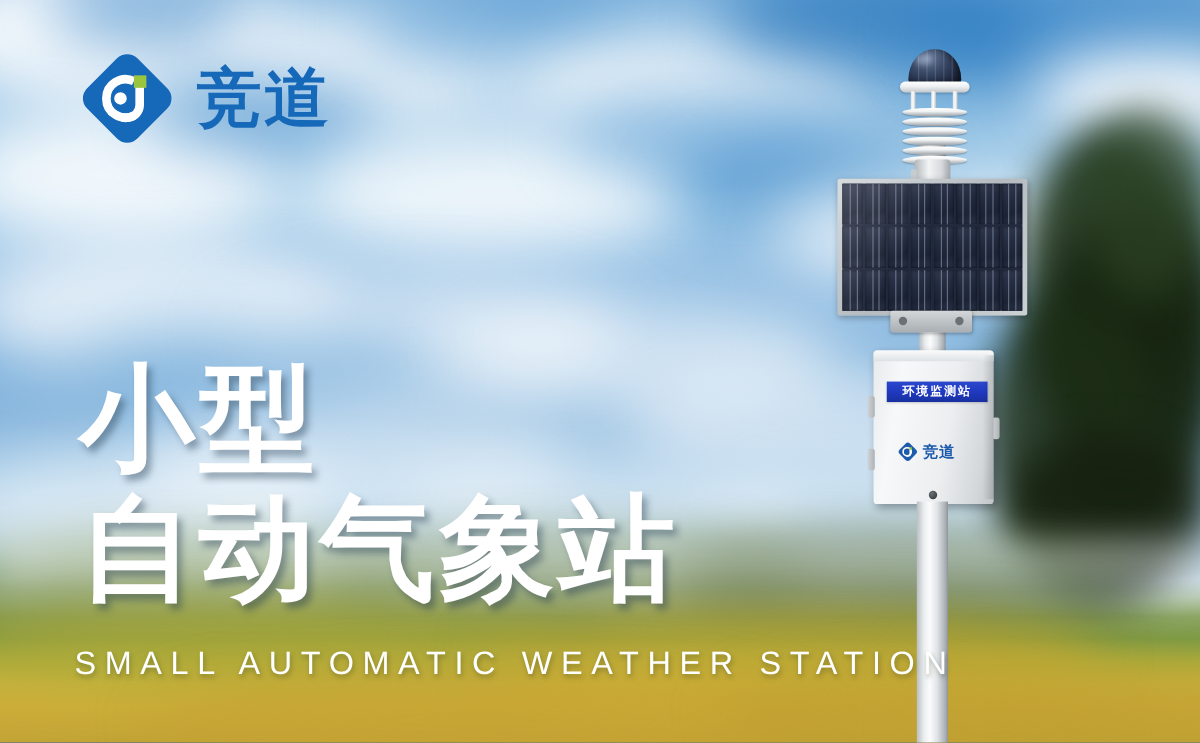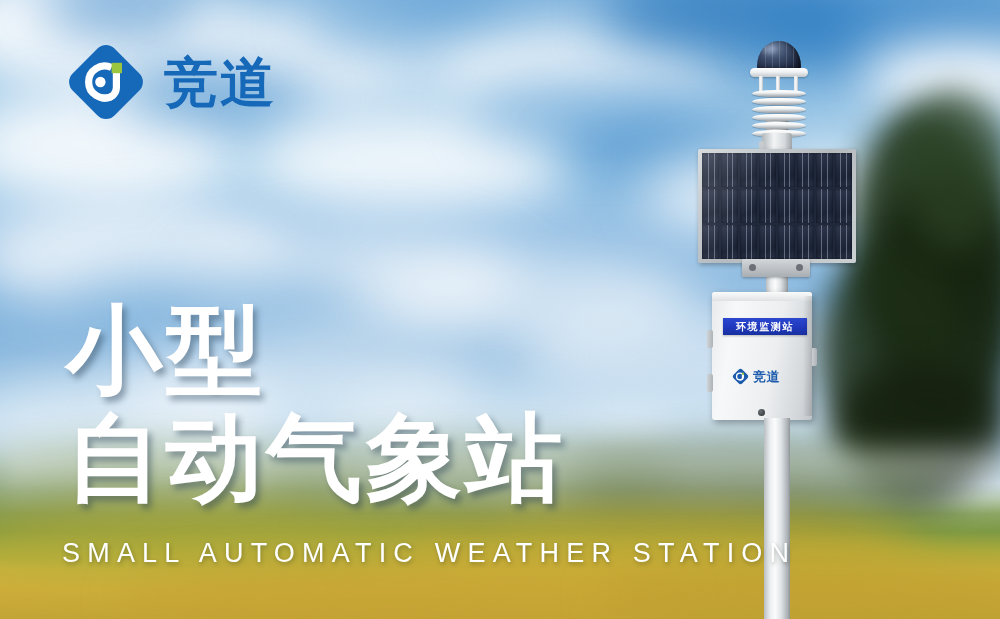--- a/index.html
+++ b/index.html
@@ -215,21 +215,21 @@
     border-radius:2px;
     box-shadow:0 1px 3px rgba(0,0,0,.3);
   }
   .panel-bracket i{
     position:absolute;top:5px;width:7px;height:7px;border-radius:50%;
     background:#6b7176;
   }
 
   
   .box{
-    position:absolute;left:712px;top:292px;width:100px;height:128px;
+    position:absolute;left:728px;top:292px;width:100px;height:128px;
     background:linear-gradient(100deg,#e7eaec 0%,#f7f8f9 22%,#eceef0 60%,#d2d6d9 88%,#bfc4c8 100%);
     border-radius:3px;
     box-shadow:2px 3px 7px rgba(0,0,0,.32);
   }
   .box-top{
     position:absolute;left:0;right:0;top:0;height:9px;
     background:linear-gradient(180deg,#fafbfb,#dfe2e5);
     border-radius:3px 3px 0 0;
   }
   .box-band{

